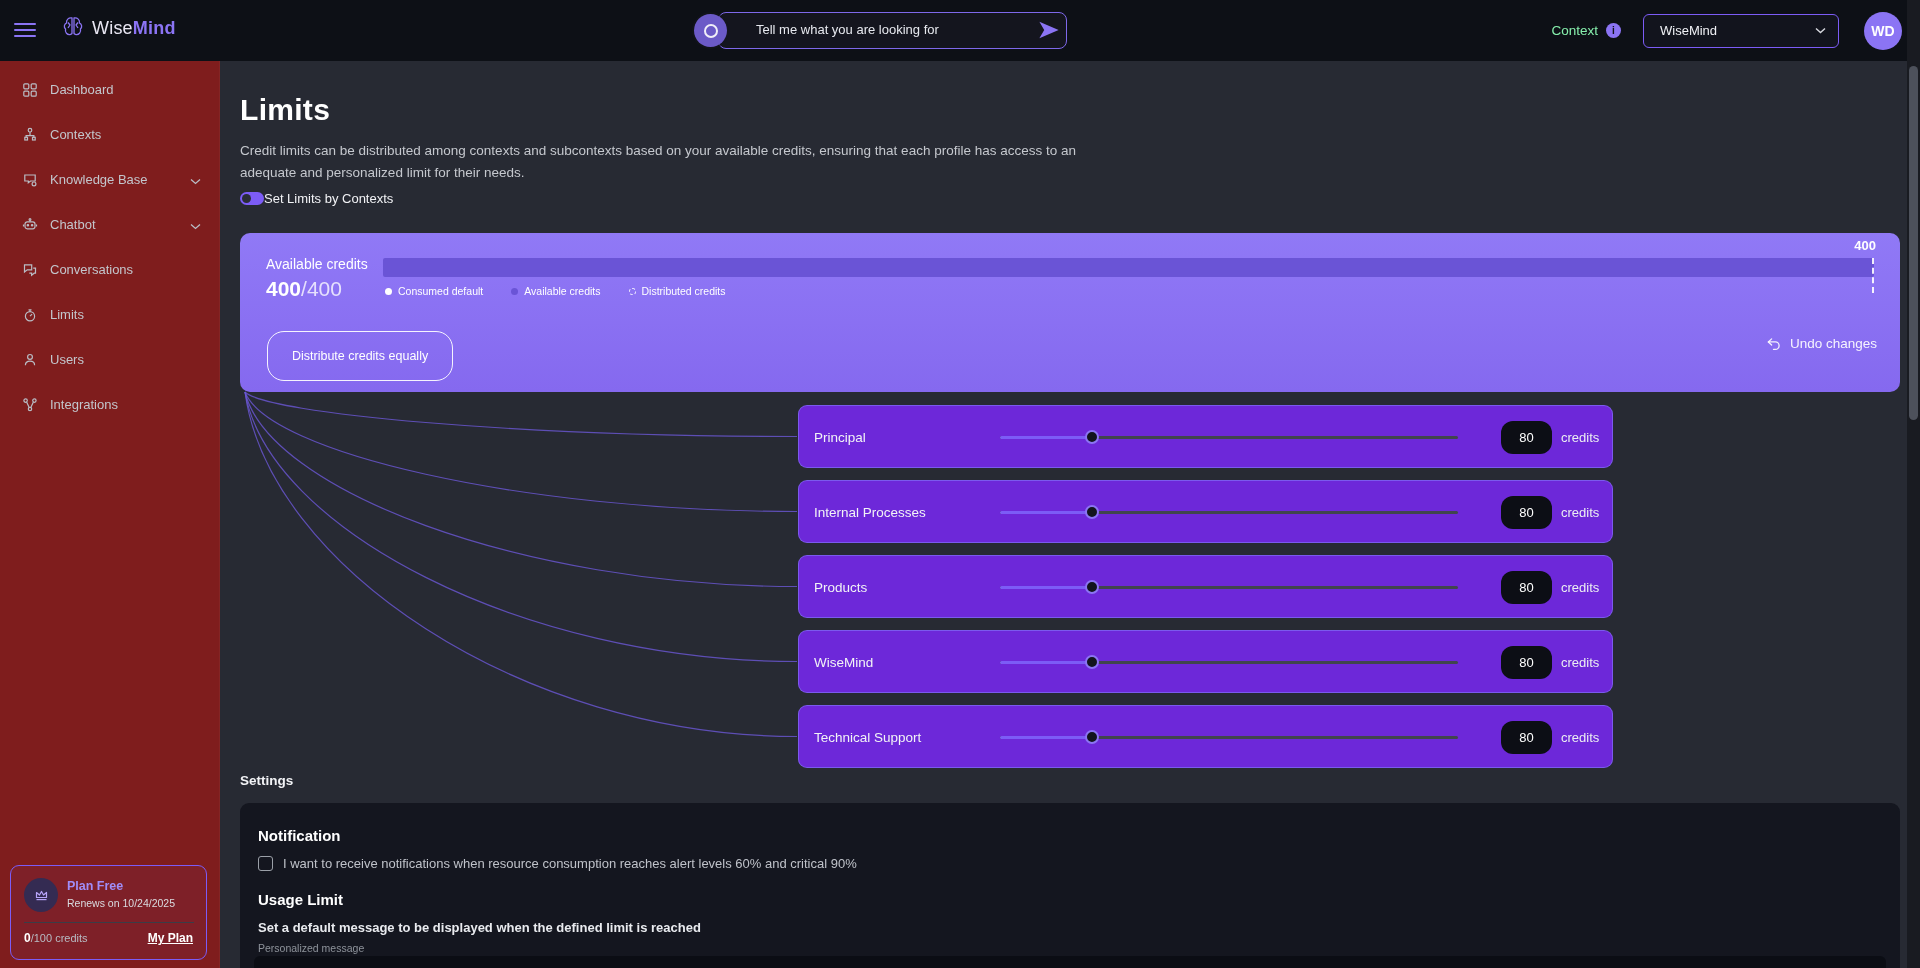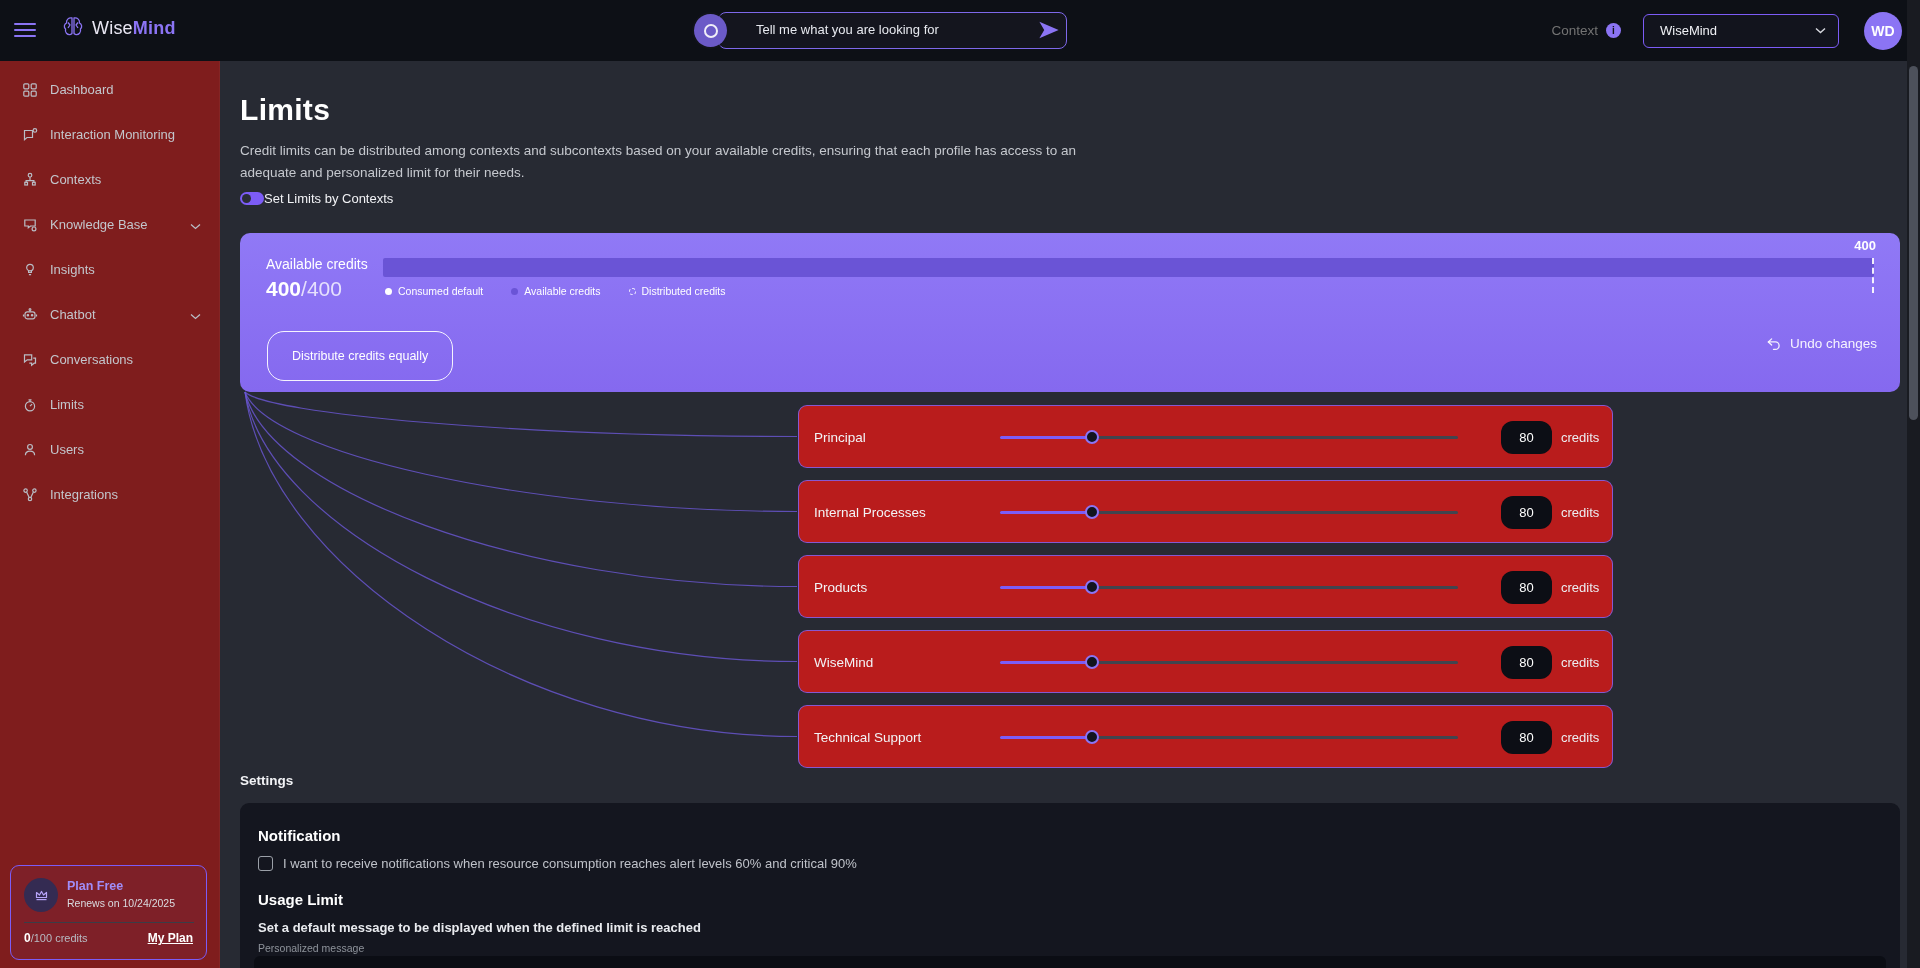--- a/index.html
+++ b/index.html
@@ -22,21 +22,21 @@
   .search-orb { position:absolute; left:0; top:2px; width:33px; height:33px; border-radius:50%;
                 background:#6b5ac7; display:flex; align-items:center; justify-content:center; z-index:2;
                 box-shadow:0 0 0 2px rgba(20,21,30,.6); }
   .search-orb .ring { width:14px; height:14px; border:2px solid #f0eef8; border-radius:50%; }
   .search-input { position:absolute; left:62px; top:1px; width:260px; height:33px; background:transparent;
                   border:none; outline:none; color:#eceef2; font-size:13px; font-family:"Liberation Sans",sans-serif; }
   .search-input::placeholder { color:#e7e9ef; opacity:1; }
   .send-btn { position:absolute; right:10px; top:8px; width:22px; height:20px; cursor:pointer; }
 
   .context-area { position:absolute; right:0; top:0; height:61px; display:flex; align-items:center; }
-  .context-label { color:#737373; font-size:13.5px; }
+  .context-label { color:#86efac; font-size:13.5px; }
   .info-dot { width:15px; height:15px; border-radius:50%; background:#8b74f4; color:#12131b;
               font-size:10px; font-weight:700; display:flex; align-items:center; justify-content:center;
               margin-left:8px; }
   .context-select { width:196px; height:34px; margin-left:22px; background:#12141d;
                     border:1px solid #7c5cf6; border-radius:6px; display:flex; align-items:center;
                     justify-content:space-between; padding:0 12px 0 16px; cursor:pointer; }
   .context-select span { color:#f0f1f5; font-size:13px; }
   .avatar { width:38px; height:38px; border-radius:50%; background:#8b74f4; color:#fff;
             font-size:14px; font-weight:700; display:flex; align-items:center; justify-content:center;
             margin-left:25px; margin-right:18px; cursor:pointer; }
@@ -94,21 +94,21 @@
                     border:1px solid rgba(255,255,255,.92); border-radius:17px; background:transparent;
                     color:#ffffff; font-size:12.5px; cursor:pointer; display:flex; align-items:center;
                     font-family:"Liberation Sans",sans-serif; }
   .undo-row { position:absolute; right:23px; top:103px; display:flex; align-items:center; gap:9px; cursor:pointer; }
   .undo-row span { color:rgba(255,255,255,.92); font-size:13.5px; }
 
   
   .curves { position:absolute; left:0; top:0; width:1920px; height:968px; pointer-events:none; z-index:1; }
 
   
-  .limit-card { position:absolute; left:578px; width:815px; height:63px; background:#b91c1c;
+  .limit-card { position:absolute; left:578px; width:815px; height:63px; background:#6d28d9;
                 border:1px solid rgba(126,99,240,.85); border-radius:9px; z-index:2; }
   .lc-name { position:absolute; left:15px; top:0; height:63px; display:flex; align-items:center;
              color:#f2f3f6; font-size:13.5px; }
   .lc-slider { position:absolute; left:201px; top:30px; width:458px; height:3px; background:#41454e;
                border-radius:2px; cursor:pointer; }
   .lc-fill { position:relative; height:3.5px; top:-0.25px; background:#7c5cf6; border-radius:2px; }
   .lc-knob { position:absolute; right:-7px; top:-5.5px; width:14px; height:14px; border-radius:50%;
              background:#12141d; border:2px solid #8b74f4; cursor:grab; }
   .lc-input { position:absolute; left:702px; top:15px; width:51px; height:33px; background:#0c0e15;
               border:none; border-radius:12px; color:#ffffff; font-size:13px; text-align:center;
@@ -205,29 +205,20 @@
             <svg class="icon" width="16" height="16" viewBox="0 0 16 16" fill="none" stroke="currentColor" stroke-width="1.2">
               <rect x="1.8" y="1.8" width="5" height="5" rx="1"></rect>
               <rect x="9.2" y="1.8" width="5" height="5" rx="1"></rect>
               <rect x="1.8" y="9.2" width="5" height="5" rx="1"></rect>
               <rect x="9.2" y="9.2" width="5" height="5" rx="1"></rect>
             </svg>
           </span>
         <span class="lbl">Dashboard</span>
       </div>
 
-      <div class="nav-item">
-        <span class="ic">
-            <svg class="icon" width="16" height="16" viewBox="0 0 16 16" fill="none" stroke="currentColor" stroke-width="1.2">
-              <path d="M2.5 3.5h8v7h-5.5l-2.5 2.2z"></path>
-              <circle cx="12.9" cy="3.4" r="1.8"></circle>
-            </svg>
-          </span>
-        <span class="lbl">Interaction Monitoring</span>
-      </div>
 
       <div class="nav-item">
         <span class="ic">
             <svg class="icon" width="16" height="16" viewBox="0 0 16 16" fill="none" stroke="currentColor" stroke-width="1.2">
               <circle cx="8" cy="3.2" r="1.8"></circle>
               <path d="M8 5v3.6 M4.1 10.2V8.6h7.8v1.6"></path>
               <rect x="2.8" y="10.3" width="2.7" height="2.7"></rect>
               <rect x="10.5" y="10.3" width="2.7" height="2.7"></rect>
             </svg>
           </span>
@@ -240,29 +231,20 @@
               <path d="M2.8 3h10.4v6H8.5l-2.2 1.8V9H2.8z"></path>
               <circle cx="12" cy="11.9" r="1.9"></circle>
             </svg>
           </span>
         <span class="lbl">Knowledge Base</span>
         <span class="chev"><svg width="11" height="7" viewBox="0 0 11 7">
               <polyline points="1,1.5 5.5,5.5 10,1.5" fill="none" stroke="currentColor" stroke-width="1.3"></polyline>
             </svg></span>
       </div>
 
-      <div class="nav-item">
-        <span class="ic">
-            <svg class="icon" width="16" height="16" viewBox="0 0 16 16" fill="none" stroke="currentColor" stroke-width="1.2">
-              <circle cx="8" cy="5.6" r="3.3"></circle>
-              <path d="M6.6 8.6v1.9h2.8V8.6 M6.9 12.7h2.2"></path>
-            </svg>
-          </span>
-        <span class="lbl">Insights</span>
-      </div>
 
       <div class="nav-item">
         <span class="ic">
             <svg class="icon" width="16" height="16" viewBox="0 0 16 16" fill="none" stroke="currentColor" stroke-width="1.2">
               <rect x="3" y="4.8" width="10" height="7" rx="2.2"></rect>
               <path d="M8 4.8V3.4 M1.5 7.6v2 M14.5 7.6v2"></path>
               <circle cx="8" cy="2.6" r="0.9"></circle>
               <circle cx="5.9" cy="8.2" r="0.7" fill="currentColor"></circle>
               <circle cx="10.1" cy="8.2" r="0.7" fill="currentColor"></circle>
             </svg>

